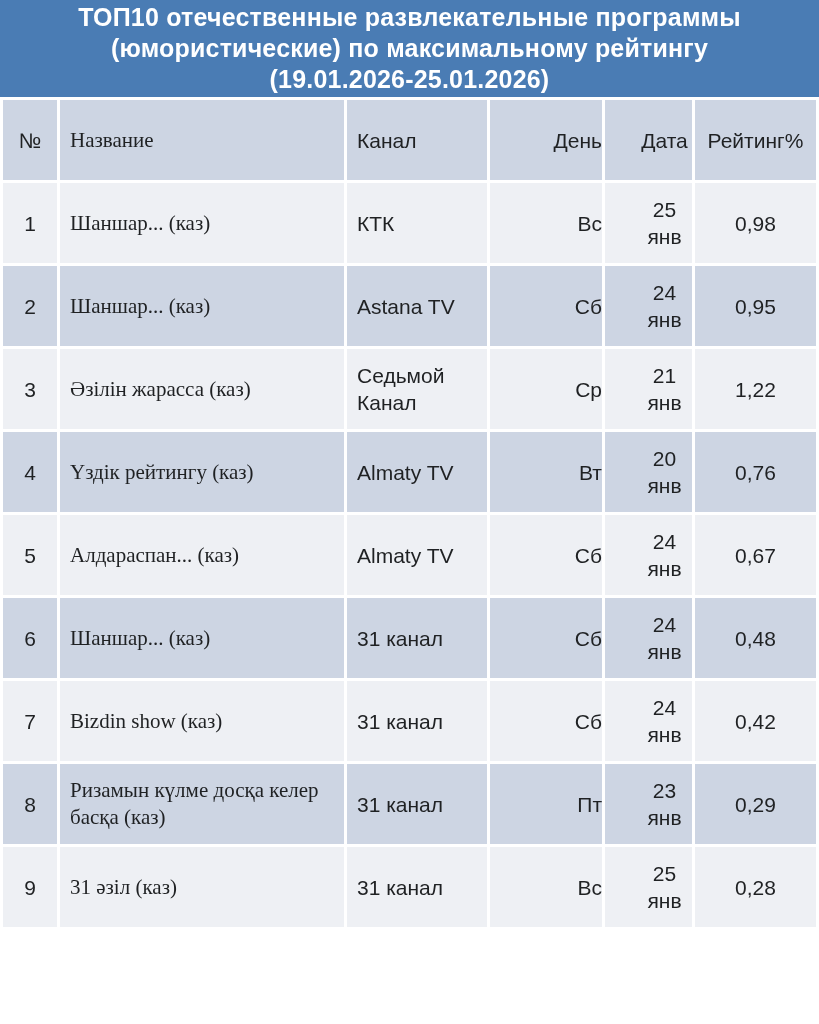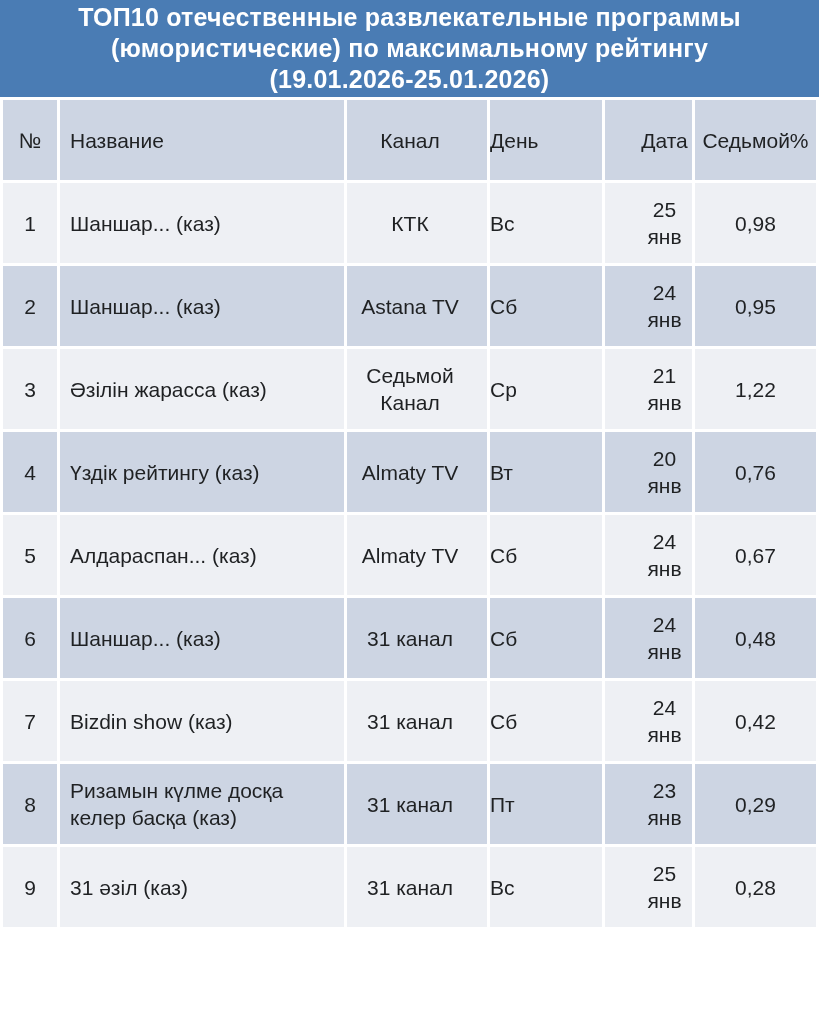--- a/index.html
+++ b/index.html
@@ -51,23 +51,23 @@
     height: 80px;
     vertical-align: middle;
     font-weight: normal;
     line-height: 27px;
     overflow: hidden;
   }
   thead th { background: var(--row-dark, #cdd5e3); }
   tr.row-light td { background: var(--row-light, #eef0f4); }
   tr.row-dark  td { background: var(--row-dark, #cdd5e3); }
   .c-num     { text-align: center; }
-  .c-name    { text-align: left; padding-left: 10px; padding-right: 8px; }
-  .c-channel { text-align: center; padding-left: 10px; padding-right: 24px; }
-  .c-day     { text-align: left; margin-left: 20px; }
+  .c-name    { text-align: left; padding-left: 10px; padding-right: 8px; font-family: Liberation Serif, serif; }
+  .c-channel { text-align: left; padding-left: 10px; padding-right: 24px; }
+  .c-day     { text-align: right; margin-left: 20px; }
   .c-date    { text-align: center; padding-left: 32px; }
   .c-rating  { text-align: center; }
 </style>
 </head>
 <body>
 
 <div class="page">
 
   <header class="banner">
     <h1>ТОП10 отечественные развлекательные программы (юмористические) по максимальному рейтингу (19.01.2026-25.01.2026)</h1>
@@ -82,21 +82,21 @@
         <col class="c4">
         <col class="c5">
     </colgroup>
     <thead>
       <tr>
         <th class="c-num">№</th>
         <th class="c-name">Название</th>
         <th class="c-channel">Канал</th>
         <th class="c-day">День</th>
         <th class="c-date">Дата</th>
-        <th class="c-rating">Седьмой%</th>
+        <th class="c-rating">Рейтинг%</th>
       </tr>
     </thead>
     <tbody>
         <tr class="row-light">
       <td class="c-num">1</td>
       <td class="c-name">Шаншар... (каз)</td>
       <td class="c-channel">КТК</td>
       <td class="c-day">Вс</td>
       <td class="c-date">25 янв</td>
       <td class="c-rating">0,98</td>

